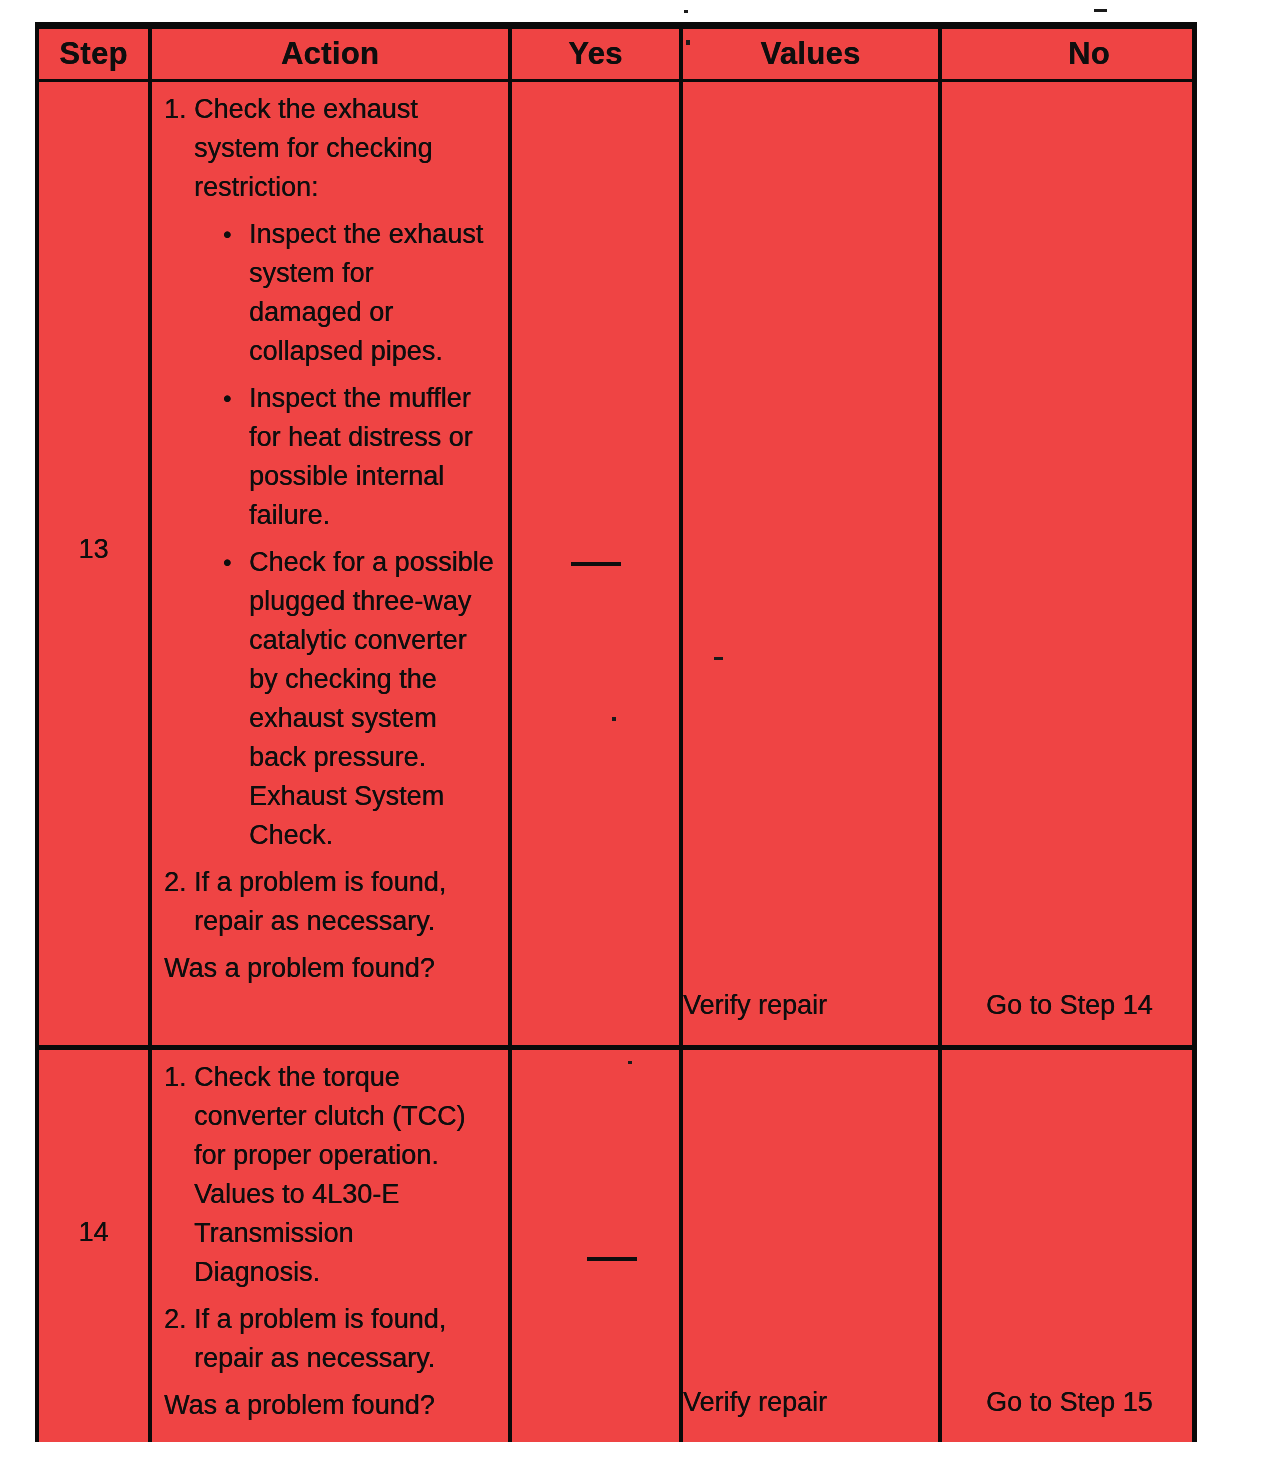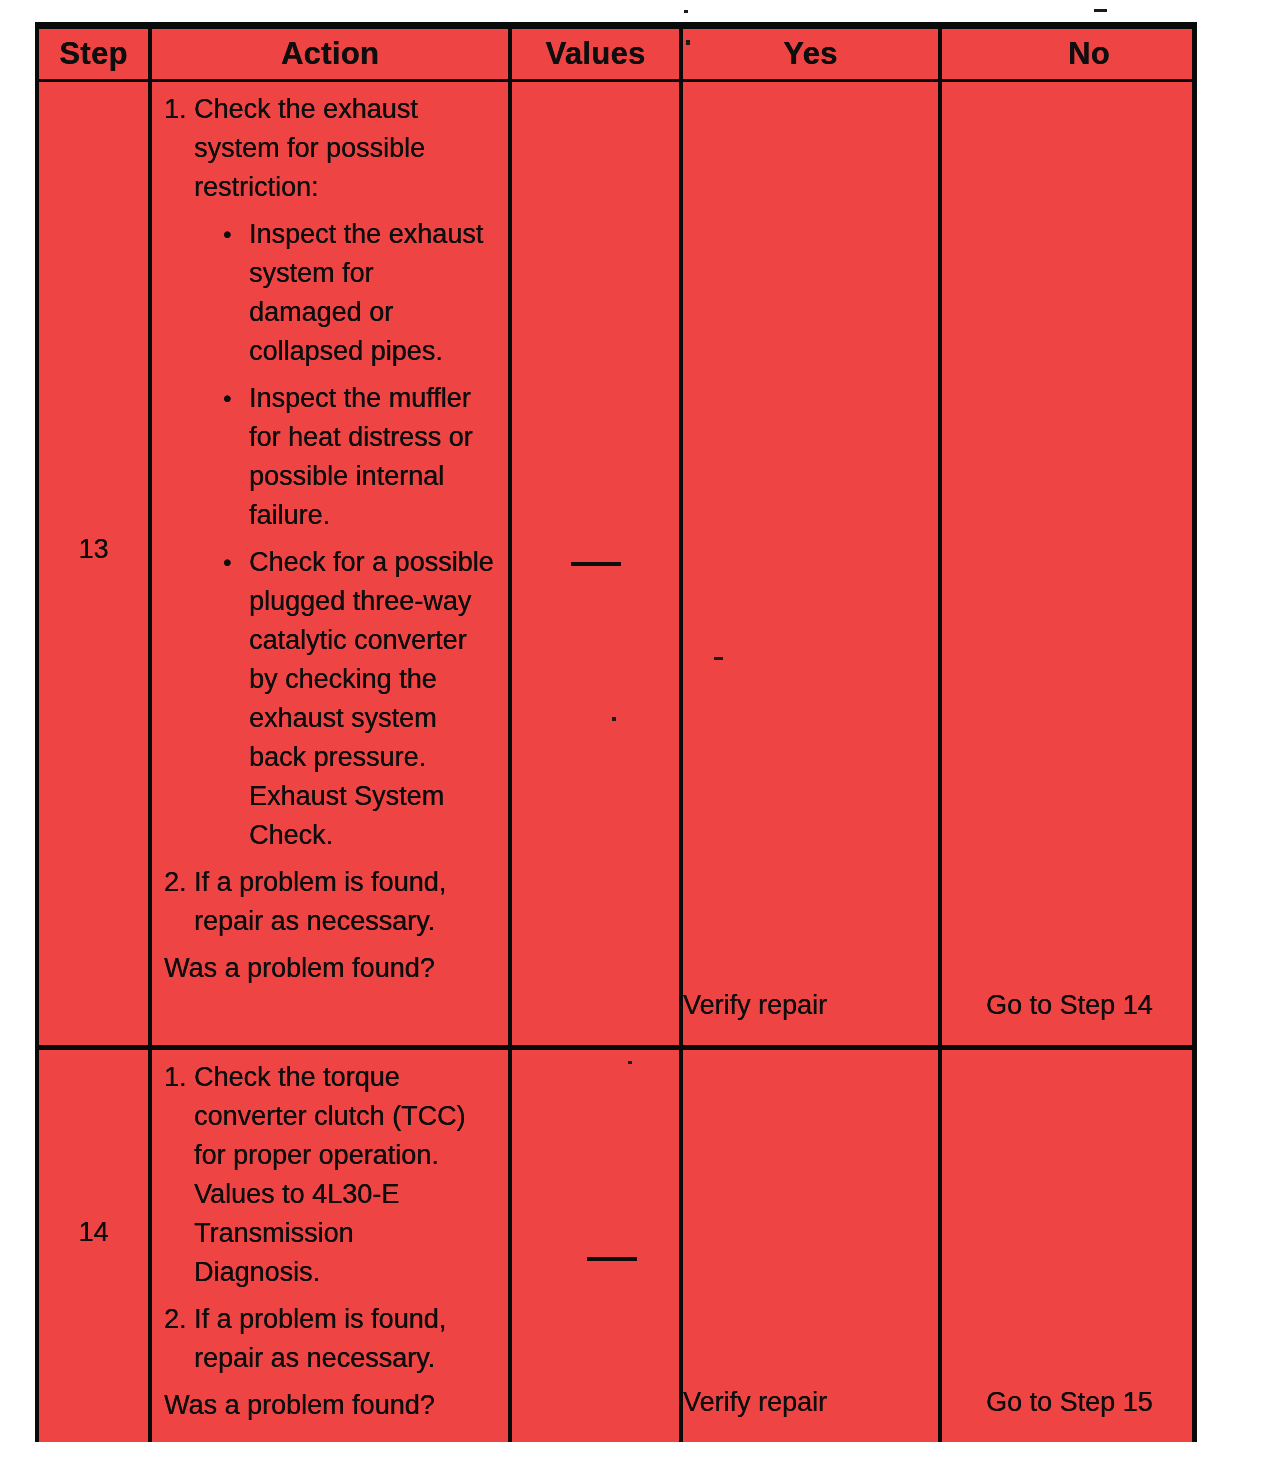--- a/index.html
+++ b/index.html
@@ -80,36 +80,36 @@
 </style>
 </head>
 <body>
 
 <div class="page">
   <div class="tbl">
 
     <div class="row hrow">
       <div class="c hcell">Step</div>
       <div class="c hcell">Action</div>
+      <div class="c hcell">Yes</div>
       <div class="c hcell">Values</div>
-      <div class="c hcell">Yes</div>
       <div class="c hcell last">No</div>
     </div>
 
     <div class="row row13 body-text">
       <div class="c step-cell">
         <span>13</span>
       </div>
 
       <div class="c action-cell">
         <div class="blk">
           <span class="marker">1.</span>
           <div class="txt">
             <div class="line">Check the exhaust</div>
-            <div class="line">system for possible</div>
+            <div class="line">system for checking</div>
             <div class="line">restriction:</div>
           </div>
         </div>
 
         <div class="blk bul">
           <span class="marker">•</span>
           <div class="txt">
             <div class="line">Inspect the exhaust</div>
             <div class="line">system for</div>
             <div class="line">damaged or</div>

